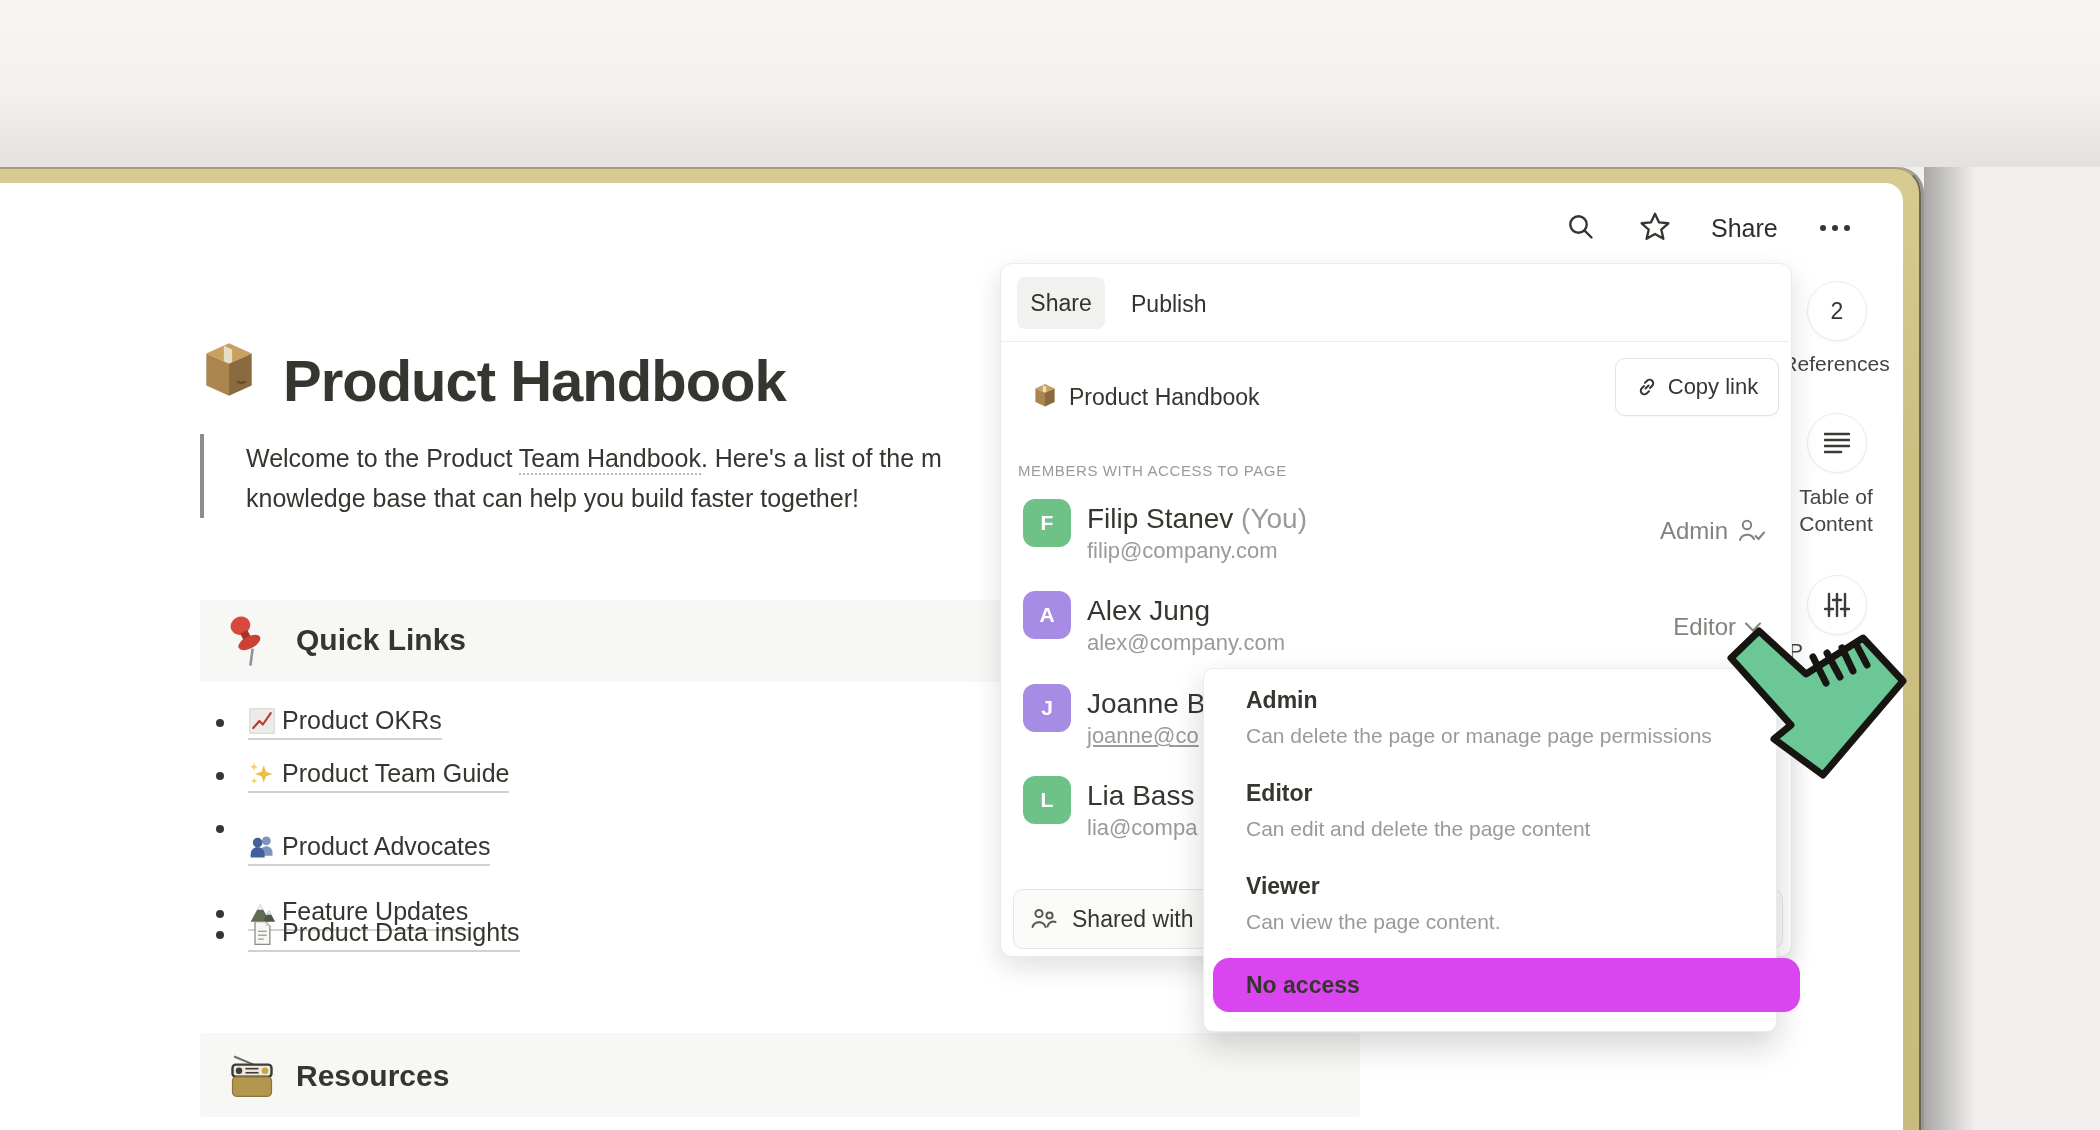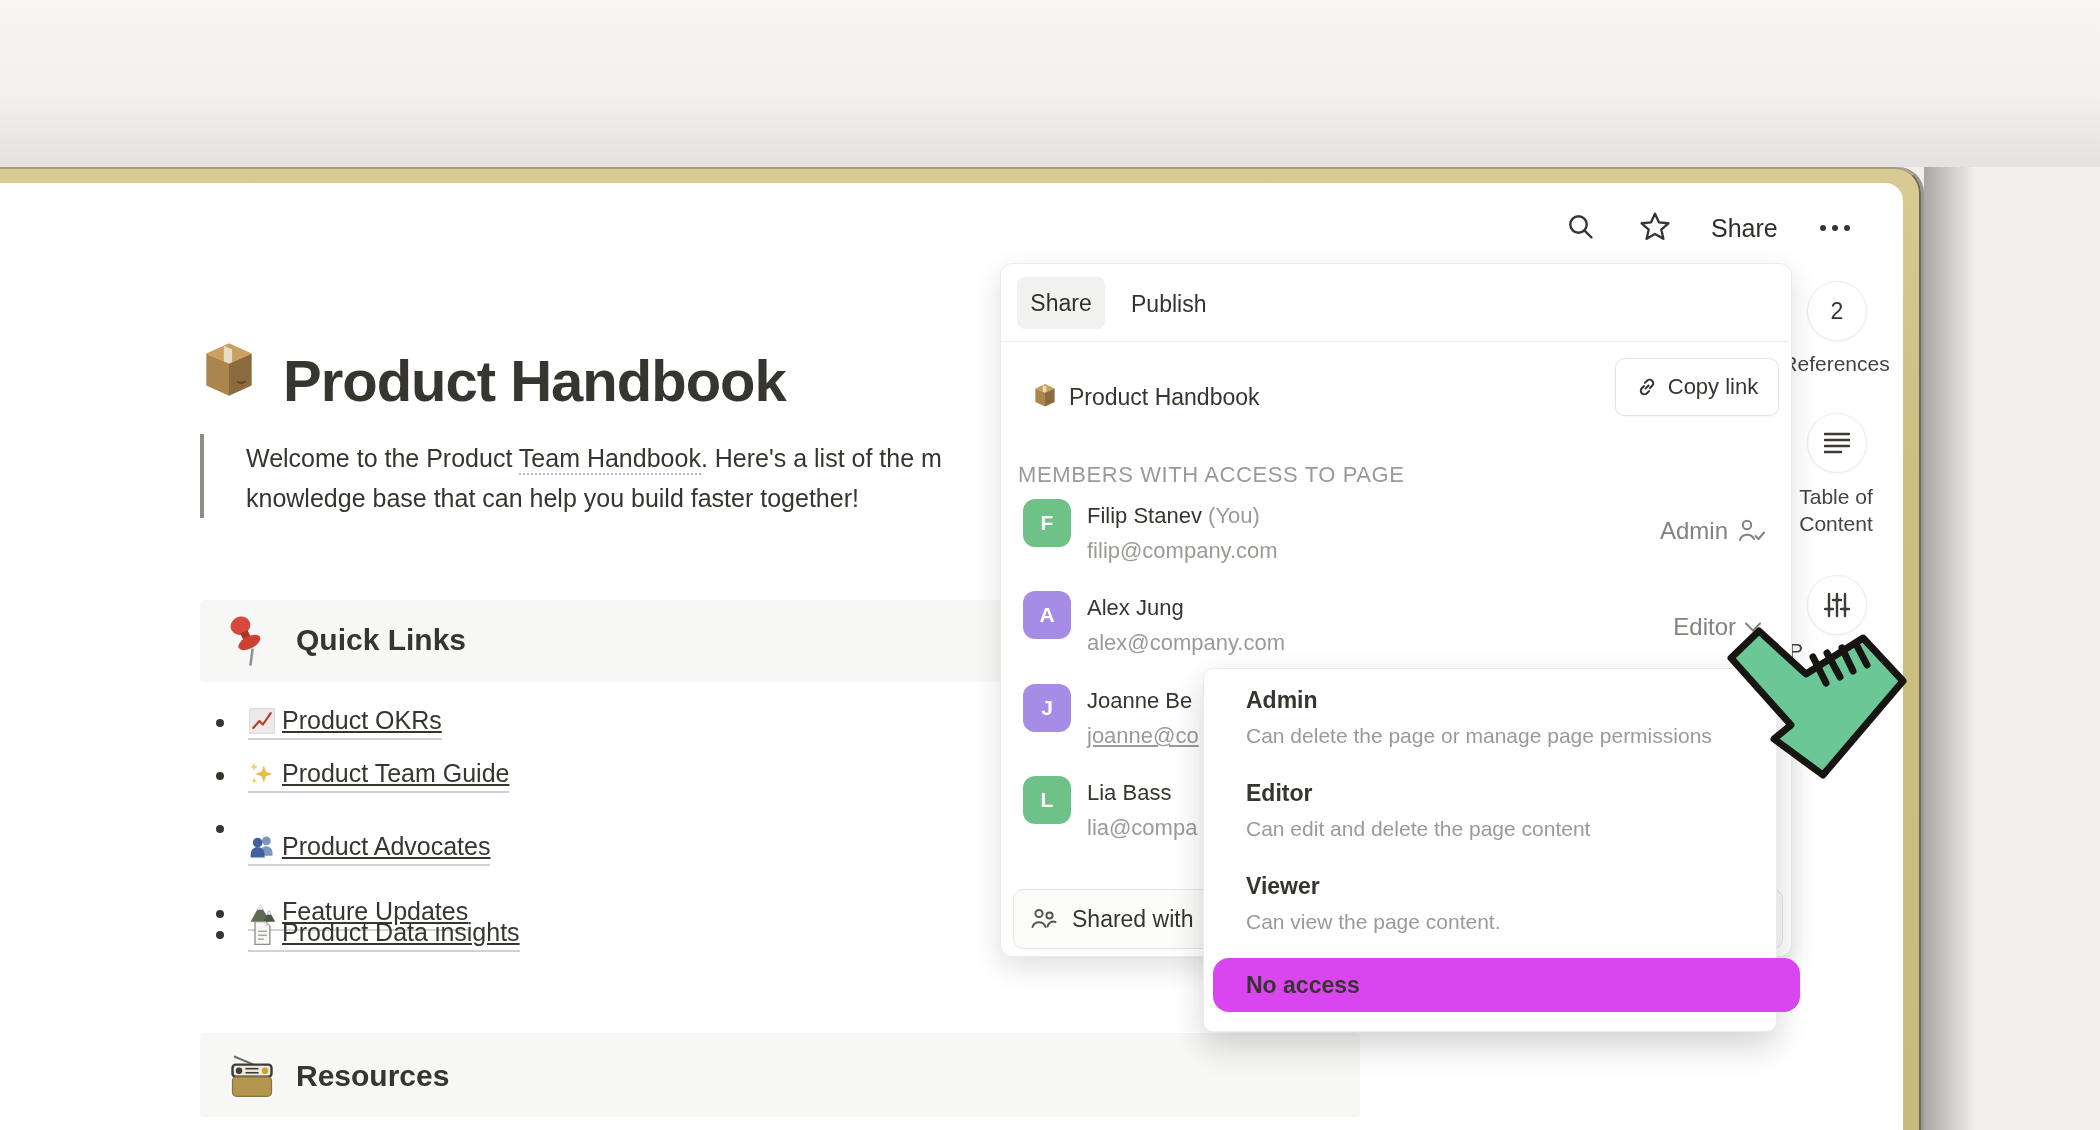--- a/index.html
+++ b/index.html
@@ -21,41 +21,41 @@
   
   .page-title{font-size:58px;font-weight:700;letter-spacing:-1px;color:#37352f;}
   .quote-bar{width:4px;background:#8f8d88;}
   .intro{font-size:25px;line-height:40px;color:#37352f;white-space:nowrap;}
   .intro .dotted{border-bottom:2px dotted #b8b6b1;padding-bottom:1px;}
   .callout{background:#f7f7f5;border-radius:4px;}
   .callout-heading{font-size:30px;font-weight:700;color:#37352f;}
   .bullet-row{display:flex;align-items:center;height:40px;}
   .bullet-dot{width:8px;height:8px;border-radius:50%;background:#37352f;}
   .bullet-link{display:inline-flex;align-items:center;gap:6px;
-    border-bottom:2px solid #d3d1cd;padding-bottom:3px;text-decoration:underline;}
+    border-bottom:2px solid #d3d1cd;padding-bottom:3px;}
   .bullet-label{font-size:25px;color:#37352f;}
   
   .rail-circle{width:58px;height:58px;border-radius:50%;background:#fff;border:1px solid #ececea;
     box-shadow:0 1px 3px rgba(0,0,0,.05);display:flex;align-items:center;justify-content:center;}
   .rail-label{font-size:21px;color:#45443f;text-align:center;line-height:27px;}
   
   .dialog{left:1000px;top:263px;width:790px;height:692px;background:#fff;border:1px solid #ebebe9;
     border-radius:12px;box-shadow:0 10px 28px rgba(15,15,15,.13);}
   .tab-chip{background:#f1f1ef;border-radius:8px;display:flex;align-items:center;justify-content:center;
     font-size:23px;font-weight:500;color:#33322f;}
   .tab-plain{font-size:23px;font-weight:500;color:#33322f;}
   .dlg-divider{height:1px;background:#ededeb;}
   .dlg-title{font-size:23px;color:#37352f;}
   .copy-btn{border:1px solid #e3e3e1;border-radius:10px;background:#fff;display:flex;align-items:center;
     justify-content:center;gap:10px;font-size:22px;font-weight:500;color:#37352f;
     box-shadow:0 1px 2px rgba(0,0,0,.04);}
-  .members-hdr{font-size:22px;letter-spacing:.6px;color:#9b9a97;}
+  .members-hdr{font-size:15px;letter-spacing:.6px;color:#9b9a97;}
   .avatar{width:48px;height:48px;border-radius:12px;display:flex;align-items:center;justify-content:center;
     color:#fff;font-size:21px;font-weight:700;}
-  .m-name{font-size:22px;color:#37352f;white-space:nowrap;}
+  .m-name{font-size:28px;color:#37352f;white-space:nowrap;}
   .m-you{color:#9b9a97;}
   .m-email{font-size:22px;color:#9b9a97;white-space:nowrap;}
   .m-role{display:flex;align-items:center;gap:9px;font-size:24px;color:#83827d;}
   .dlg-footer{background:#fbfbfa;border:1px solid #e6e6e4;border-radius:10px;display:flex;
     align-items:center;gap:14px;font-size:23px;color:#37352f;padding-left:16px;}
   
   .dropdown{left:1203px;top:668px;width:572px;height:362px;background:#fff;border:1px solid #ebebe9;
     border-radius:10px;box-shadow:0 14px 32px rgba(15,15,15,.18);}
   .opt-title{font-size:23px;font-weight:600;color:#37352f;}
   .opt-desc{font-size:21px;color:#9b9a97;white-space:nowrap;}

